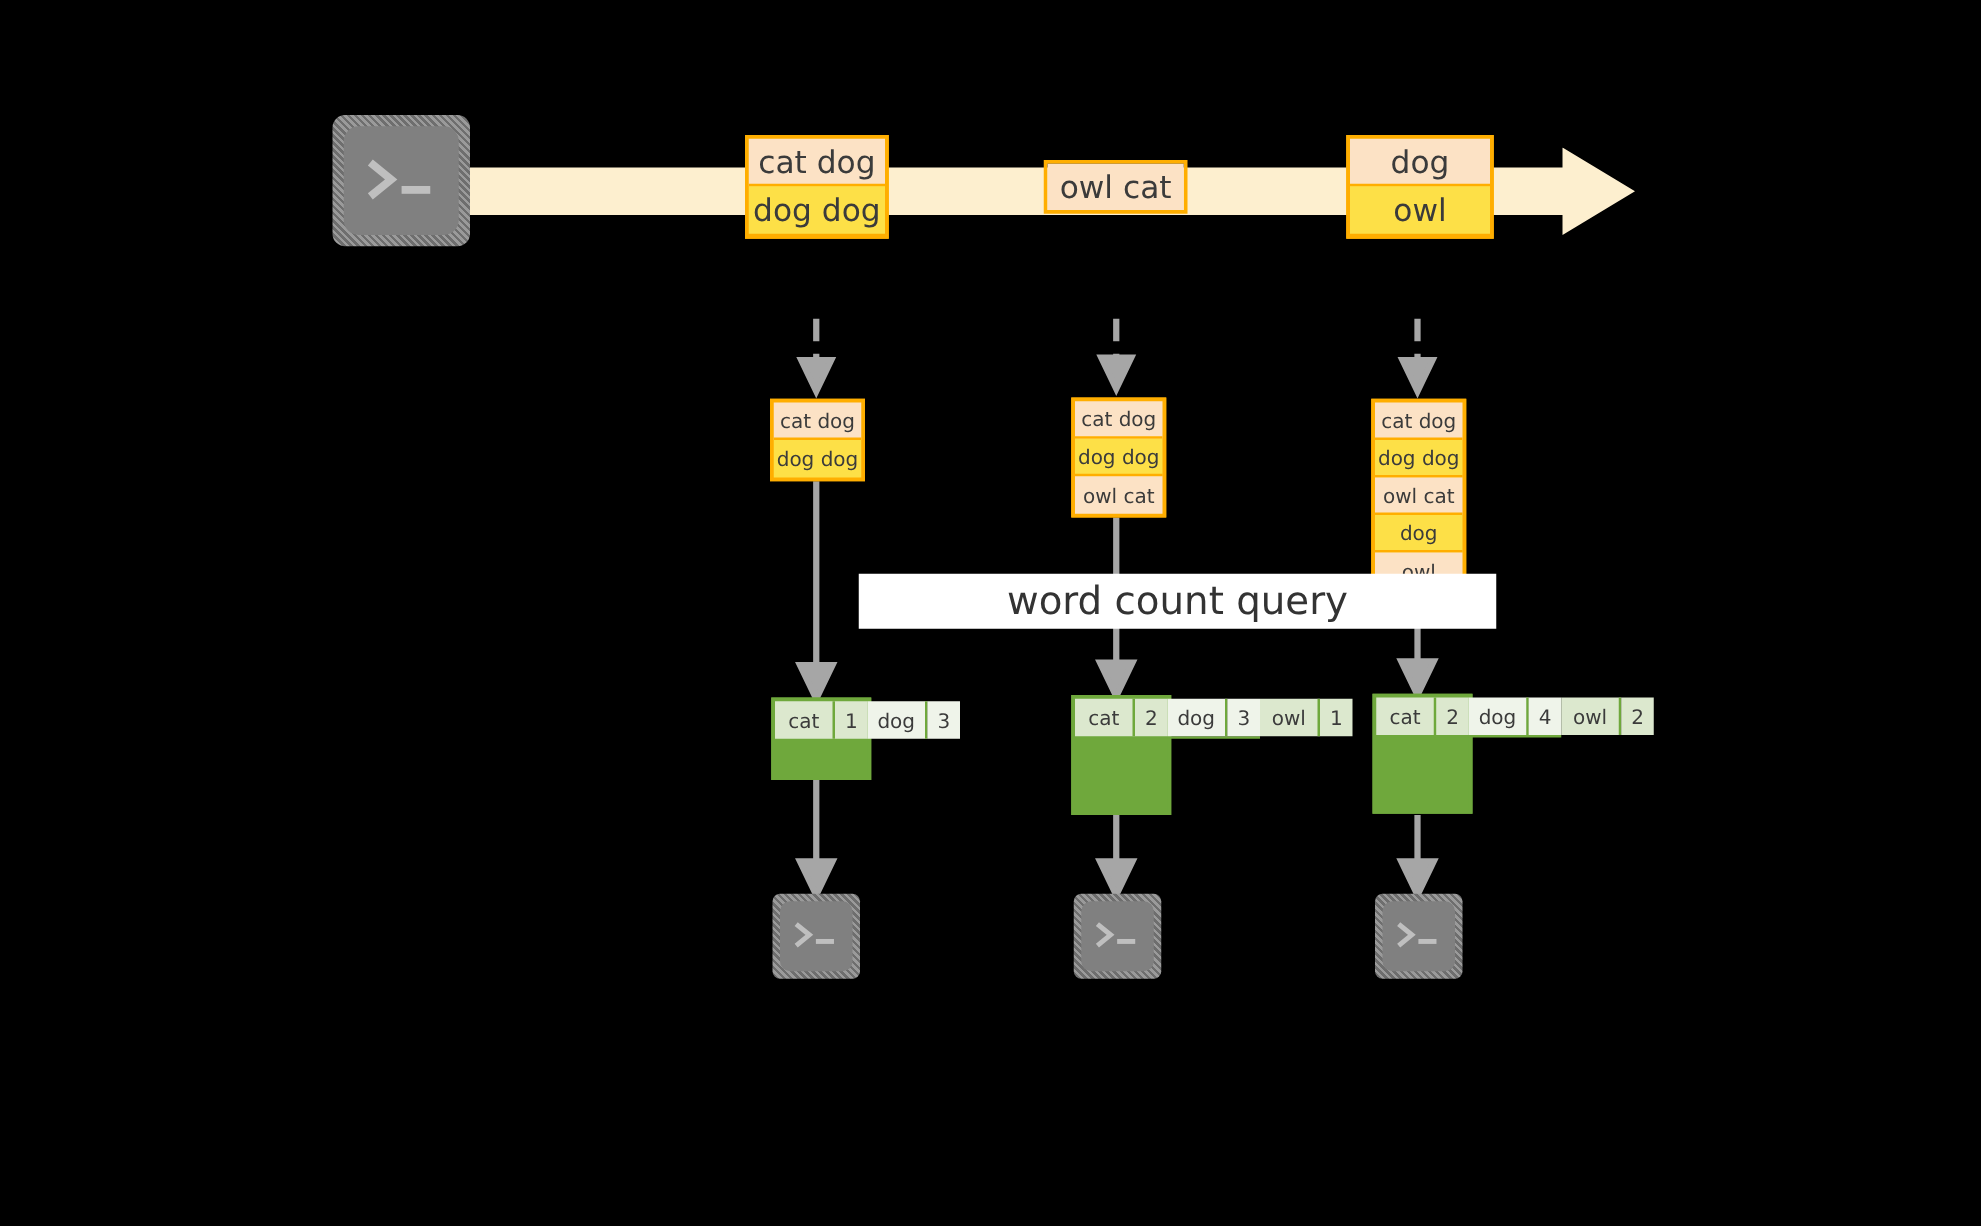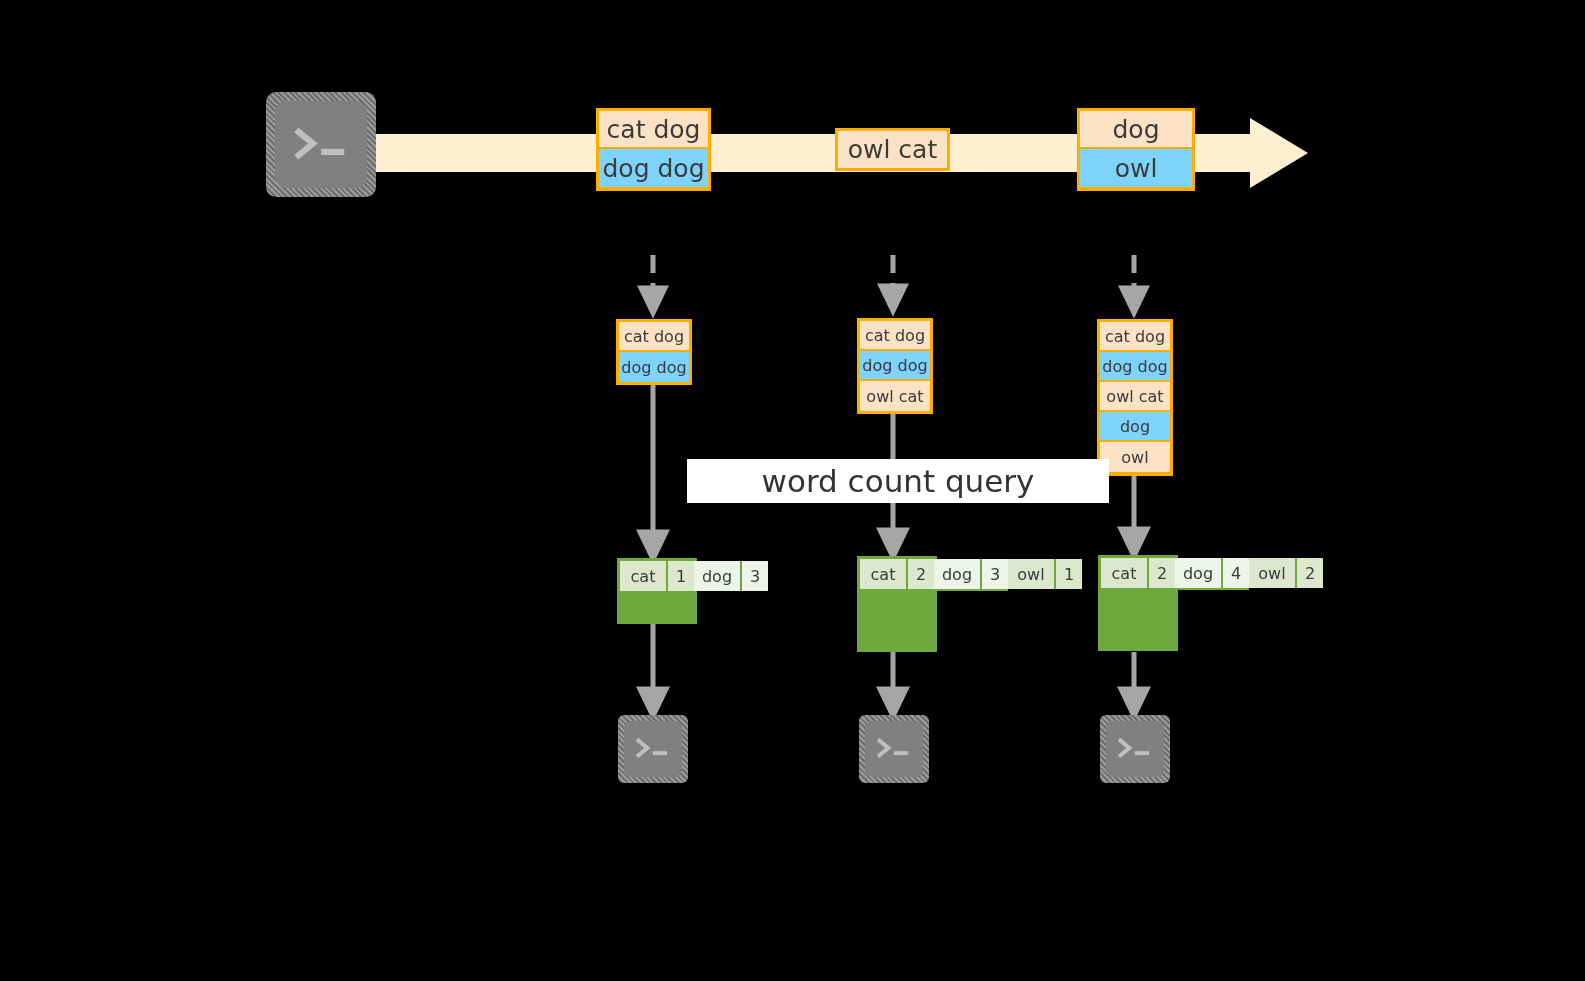--- a/index.html
+++ b/index.html
@@ -76,21 +76,21 @@
     box-sizing: border-box;
     display: flex;
     align-items: center;
     justify-content: center;
     border-bottom: 2px solid #FFAE00;
     white-space: nowrap;
     color: #3b3b3b;
   }
   .rec-row:last-child { border-bottom: none; }
   .rec-row.shadeA { background: #FCE2C5; }
-  .rec-row.shadeB { background: #7dd3fc; }
+  .rec-row.shadeB { background: #fde047; }
 
   
   .top-box .rec-row {
     font-size: 25px;
     height: 38px;
   }
   
   .mid-box .rec-row {
     font-size: 16px;
     height: 30px;
@@ -230,21 +230,21 @@
   </div>
 
   <div class="rec-stack mid-box" style="left:1097px; top:319px; width:76px; height:157px;">
     <div class="rec-row shadeA">cat dog</div>
     <div class="rec-row shadeB">dog dog</div>
     <div class="rec-row shadeA">owl cat</div>
     <div class="rec-row shadeB">dog</div>
     <div class="rec-row shadeA">owl</div>
   </div>
 
-  <div class="query-label" style="left:687px; top:459px; width:422px; height:44px;">
+  <div class="query-label" style="left:687px; top:459px; width:510px; height:44px;">
     <span>word count query</span>
   </div>
 
   <div class="cnt-table" style="left:617px; top:558px; width:80px; height:66px;">
     <div class="cnt-row shadeA">
       <div class="cnt-word">cat</div>
       <div class="cnt-num">1</div>
     </div>
     <div class="cnt-row shadeB">
       <div class="cnt-word">dog</div>

